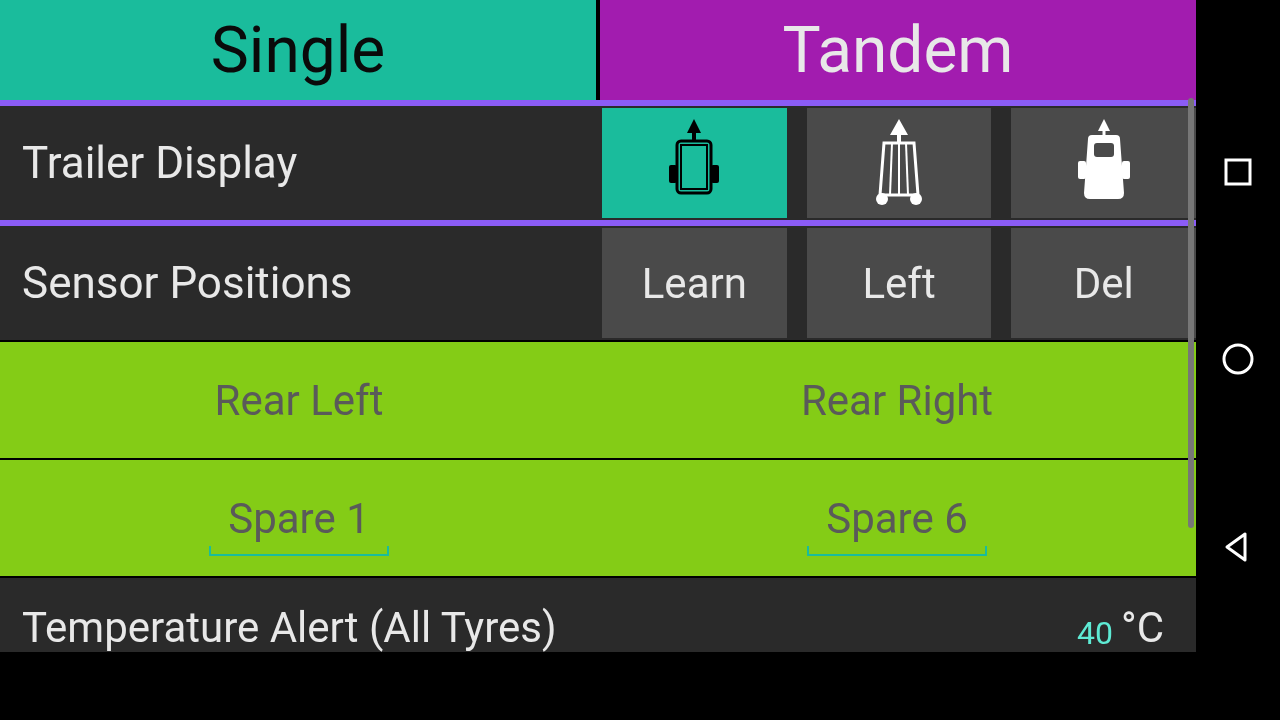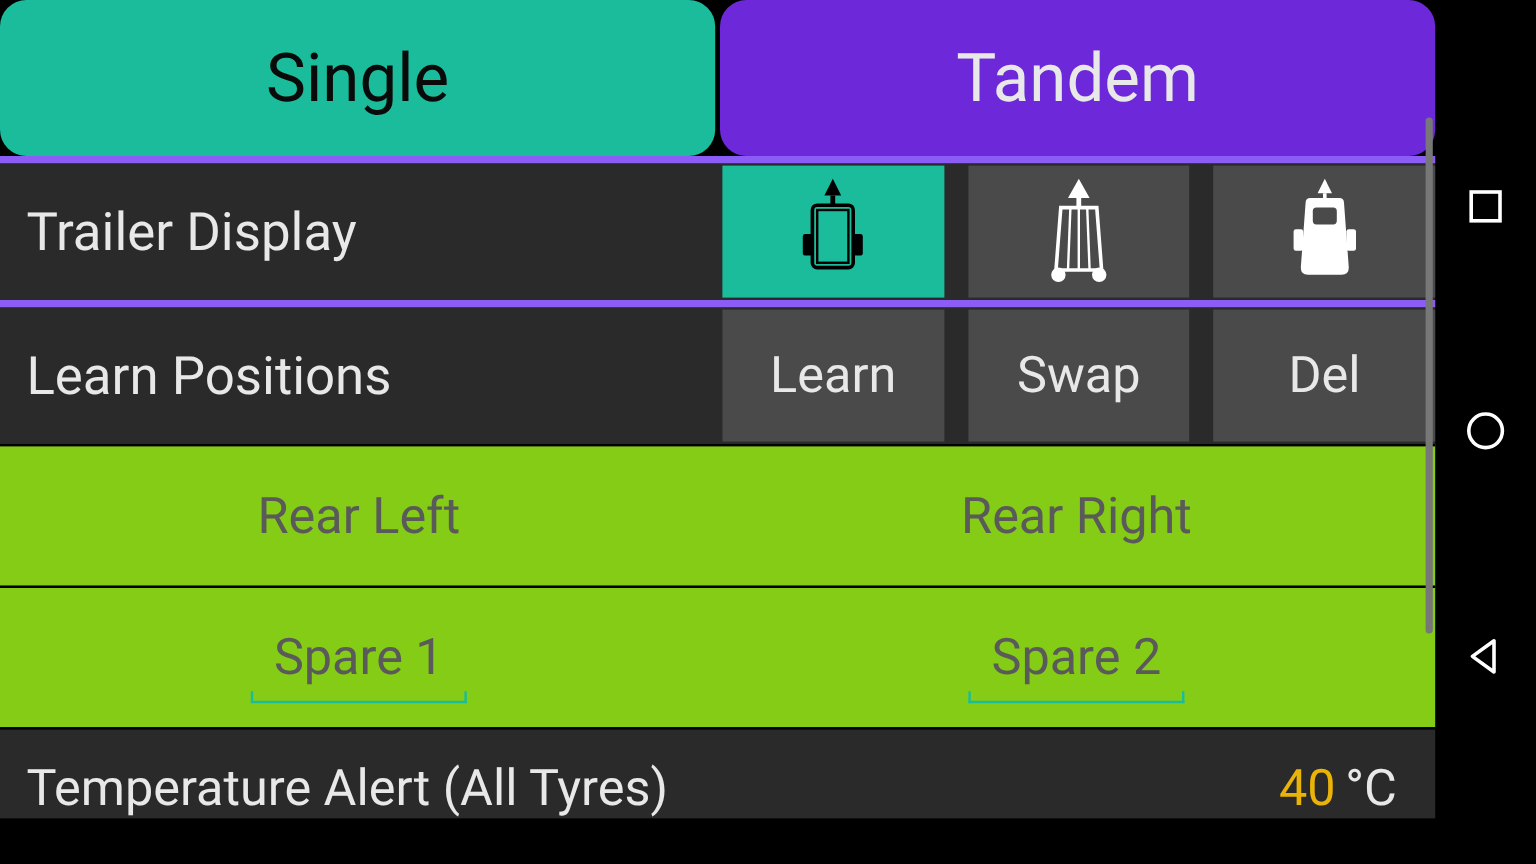--- a/index.html
+++ b/index.html
@@ -2,37 +2,37 @@
 <html><head>
 <meta charset="utf-8">
 <style>
   * { box-sizing: border-box; margin: 0; padding: 0; }
   html, body { width: 1280px; height: 720px; background: #000; font-family: "Roboto", "Segoe UI", Arial, sans-serif; overflow: hidden; }
   .app { display: flex; width: 1280px; height: 720px; }
   .content { width: 1196px; height: 720px; background: #000; position: relative; }
   .navbar { width: 84px; height: 720px; background: #000; display: flex; flex-direction: column; align-items: center; justify-content: space-around; padding: 80px 0 80px 0; }
   .nav-btn { color: #fff; display: flex; align-items: center; justify-content: center; }
   .row { display: flex; width: 100%; }
-  .tab { flex: 1; height: 130px; display: flex; align-items: center; justify-content: center; font-size: 56px; border-radius: 22px; }
+  .tab { flex: 1; height: 100px; display: flex; align-items: center; justify-content: center; font-size: 64px; }
   .tab.active { background: #1abc9c; color: #0a0a0a; }
-  .tab.inactive { background: #6d28d9; color: #e8e8e8; margin-left: 4px; }
+  .tab.inactive { background: #a21caf; color: #e8e8e8; margin-left: 4px; }
   .section-row { display: flex; width: 100%; height: 120px; background: #2a2a2a; border-top: 6px solid #8b5cf6; }
   .section-label { width: 598px; display: flex; align-items: center; padding-left: 22px; font-size: 44px; color: #e8e8e8; }
   .btn-group { flex: 1; display: flex; gap: 20px; padding: 2px 0 2px 4px; }
   .icon-btn, .text-btn { flex: 1; background: #4a4a4a; display: flex; align-items: center; justify-content: center; }
   .icon-btn.selected { background: #1abc9c; }
   .text-btn { color: #e8e8e8; font-size: 42px; }
   .positions-row { display: flex; width: 100%; height: 118px; background: #84cc16; border-top: 2px solid #000; }
   .pos-cell { flex: 1; display: flex; align-items: center; justify-content: center; font-size: 42px; color: #5a5a5a; }
   .pos-cell.input { position: relative; text-align: center; }
   .pos-cell.input::after { content: ""; position: absolute; bottom: 20px; width: 180px; height: 2px; background: #1abc9c; }
   .pos-cell.input .uline-l, .pos-cell.input .uline-r { position: absolute; bottom: 20px; width: 2px; height: 10px; background: #1abc9c; }
   .temp-row { display: flex; width: 100%; height: 76px; background: #2a2a2a; border-top: 2px solid #000; align-items: flex-end; padding: 0 32px 0 22px; }
   .temp-label { flex: 1; font-size: 42px; color: #e8e8e8; }
-  .temp-val { font-size: 42px; color: #eab308; padding-right: 8px; }
+  .temp-val { font-size: 32px; color: #5eead4; padding-right: 8px; }
   .temp-unit { font-size: 42px; color: #e8e8e8; }
   .scrollbar-track { position: absolute; right: 2px; top: 98px; width: 6px; height: 430px; background: #777; border-radius: 3px; }
   svg { display: block; }
 </style>
 </head>
 <body>
 
 <div class="app">
   <div class="content">
 
@@ -79,41 +79,41 @@
               <rect x="30" y="30" width="20" height="14" rx="3" fill="#4a4a4a"></rect>
               <rect x="14" y="48" width="8" height="18" rx="2" fill="#fff"></rect>
               <rect x="58" y="48" width="8" height="18" rx="2" fill="#fff"></rect>
             </svg>
           </span>
         </div>
       </div>
     </div>
 
     <div class="section-row">
-      <div class="section-label">Learn Positions</div>
+      <div class="section-label">Sensor Positions</div>
       <div class="btn-group">
         <div class="text-btn">Learn</div>
-        <div class="text-btn">Swap</div>
+        <div class="text-btn">Left</div>
         <div class="text-btn">Del</div>
       </div>
     </div>
 
     <div class="positions-row">
       <div class="pos-cell">Rear Left</div>
       <div class="pos-cell">Rear Right</div>
     </div>
 
     <div class="positions-row">
       <div class="pos-cell input">
         <span>Spare 1</span>
         <span class="uline-l" style="left:calc(50% - 90px)"></span>
           <span class="uline-r" style="left:calc(50% + 88px)"></span>
       </div>
       <div class="pos-cell input">
-        <span>Spare 2</span>
+        <span>Spare 6</span>
         <span class="uline-l" style="left:calc(50% - 90px)"></span>
           <span class="uline-r" style="left:calc(50% + 88px)"></span>
       </div>
     </div>
 
     <div class="temp-row">
       <div class="temp-label">Temperature Alert (All Tyres)</div>
       <div class="temp-val">40</div>
       <div class="temp-unit">°C</div>
     </div>

